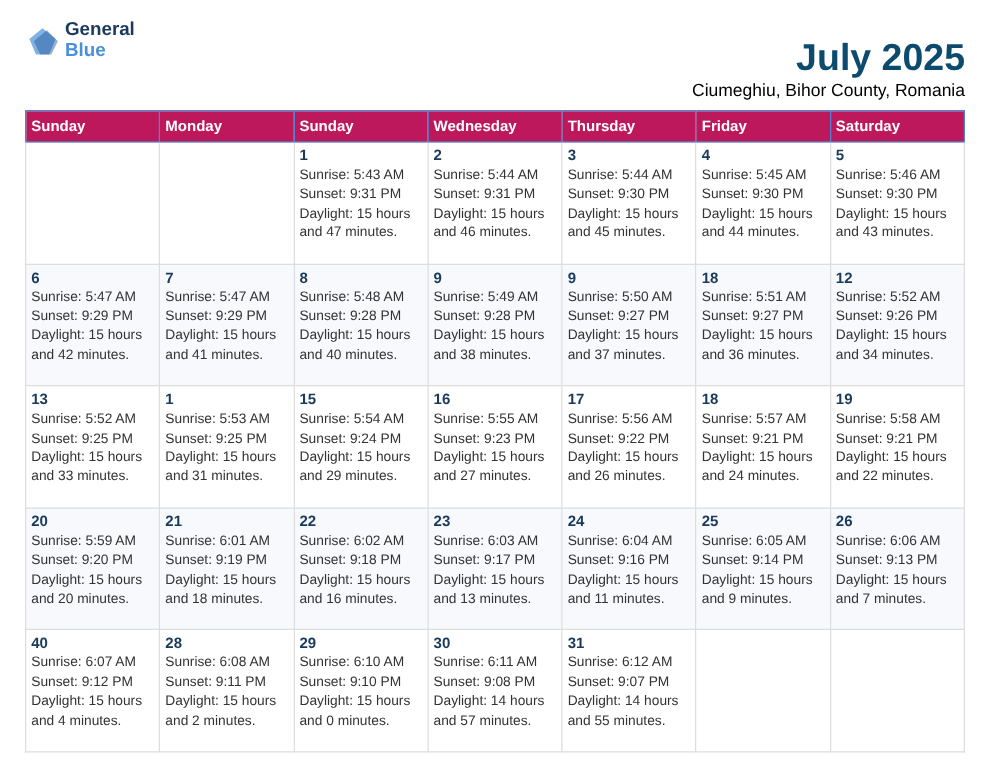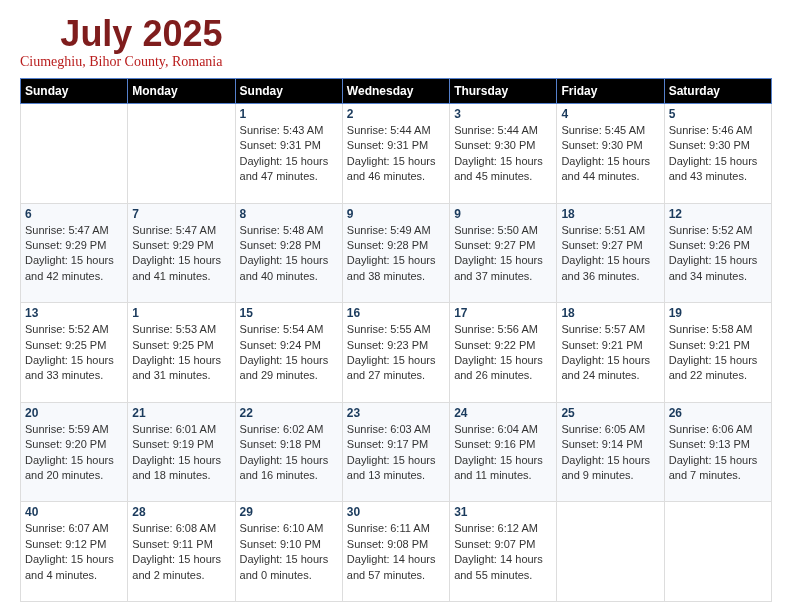--- a/index.html
+++ b/index.html
@@ -35,40 +35,40 @@
       line-height: 1.1;
     }
     .logo-icon {
       width: 28px;
       height: 28px;
     }
     .title-block {
       text-align: right;
     }
     .month-year {
-      font-size: 36px;
-      font-weight: bold;
-      color: #7f1d1d;
+      font-size: 30px;
+      font-weight: bold;
+      color: #0c4a6e;
       line-height: 1;
+      margin-top: 16px;
     }
     .location {
       font-size: 14px;
-      color: #b91c1c;
+      color: #000000;
       margin-top: 2px;
-      font-family: Liberation Serif, serif;
     }
     .calendar {
       flex: 1;
       border: 1px solid #ccc;
       border-collapse: collapse;
       width: 100%;
       table-layout: fixed;
     }
     .calendar th {
-      background-color: #000000;
+      background-color: #be185d;
       color: #fff;
       font-size: 12px;
       font-weight: bold;
       padding: 5px 4px;
       text-align: left;
       border: 1px solid #5580cc;
     }
     .calendar td {
       border: 1px solid #ddd;
       vertical-align: top;
@@ -95,20 +95,30 @@
     }
     .empty-cell {
       background: #f9f9f9;
     }
   </style>
 </head>
 <body>
 
 <div class="page">
   <div class="header">
+    <div class="logo">
+      <svg class="logo-icon" viewBox="0 0 32 32" xmlns="http://www.w3.org/2000/svg">
+        <polygon points="16,4 28,14 22,28 10,28 4,14" fill="#4a90d9" opacity="0.7"></polygon>
+        <polygon points="20,6 30,16 24,28 14,28 8,16" fill="#2a5fa0" opacity="0.5"></polygon>
+      </svg>
+      <div class="logo-text">
+        <div>General</div>
+        <div style="color:#4a90d9">Blue</div>
+      </div>
+    </div>
     <div class="title-block">
       <div class="month-year">July 2025</div>
       <div class="location">Ciumeghiu, Bihor County, Romania</div>
     </div>
   </div>
 
   <table class="calendar">
     <thead>
       <tr>
         <th>Sunday</th>

